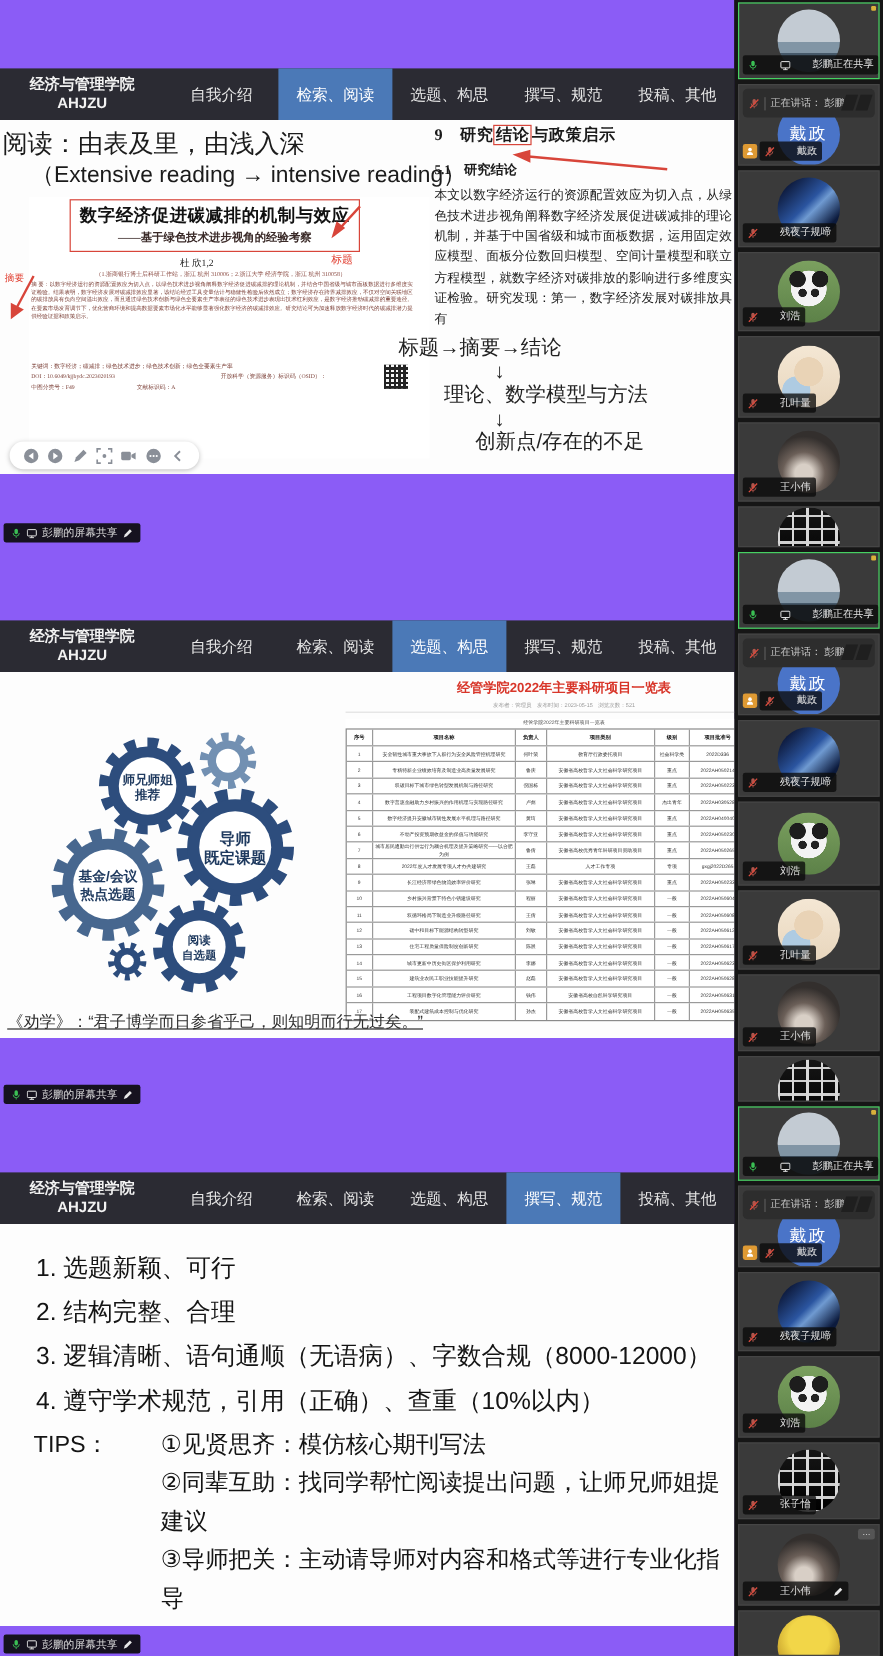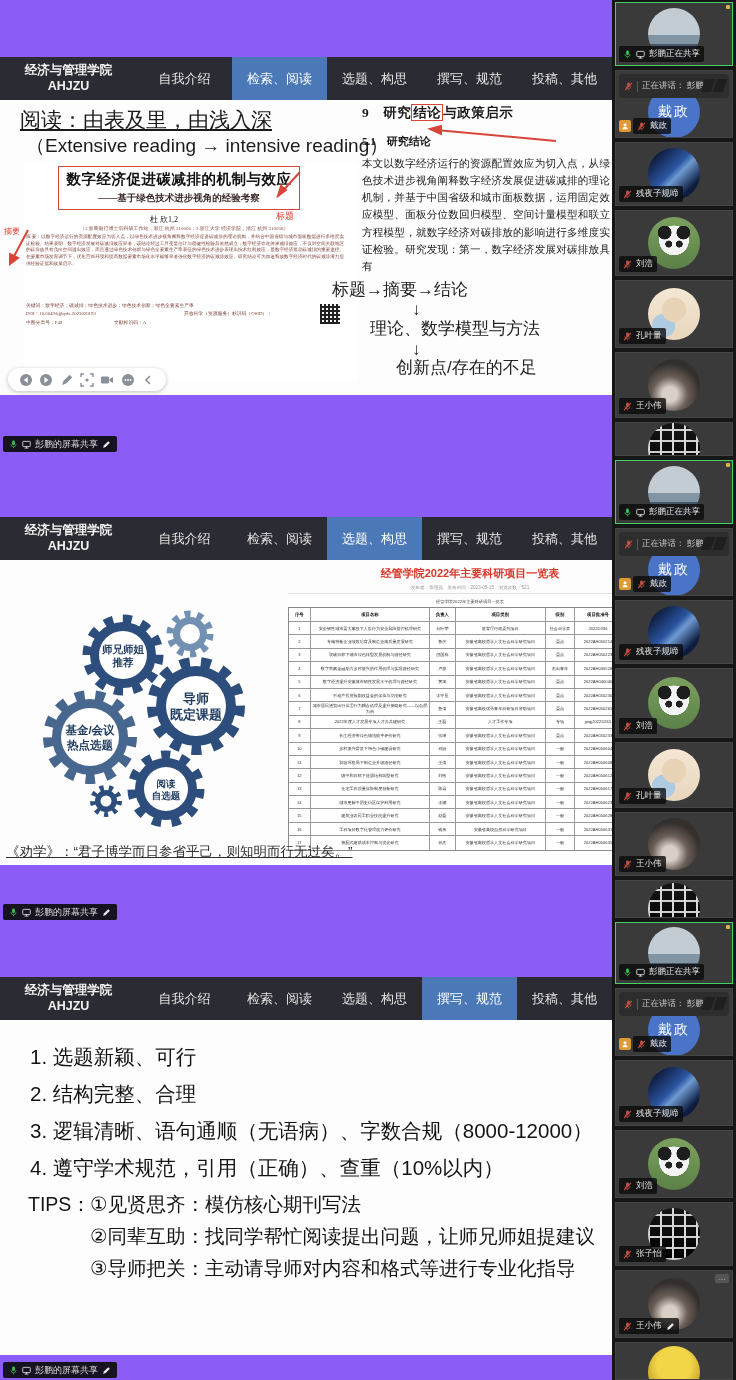--- a/index.html
+++ b/index.html
@@ -16,21 +16,21 @@
   .tab.active { background:#4b79b7; color:#fff; }
 
   .slide-body { position:absolute; left:0; width:612px; background:#fdfdfd; overflow:hidden; }
 
   
   #nav1 { top:57px; } #body1 { top:100px; height:295px; }
   #nav2 { top:517px; } #body2 { top:560px; height:305px; }
   #nav3 { top:977px; } #body3 { top:1020px; height:335px; }
 
   
-  .s1-title { position:absolute; left:20px; top:6px; font-size:21px; color:#1b1b1b;text-decoration:underline; }
+  .s1-title { position:absolute; left:2px; top:6px; font-size:21px; color:#1b1b1b; }
   .s1-sub { position:absolute; left:26px; top:33px; font-size:19px; color:#1b1b1b; }
 
   .paper { position:absolute; left:24px; top:64px; width:334px; height:218px; background:#fff; font-family:"Liberation Serif","DejaVu Serif",serif; }
   .p-titlebox { position:absolute; left:34px; top:2px; width:242px; border:1.5px solid #d8453a; padding:3px 4px 4px; text-align:center; }
   .p-title { font-size:14.5px; font-weight:bold; color:#111; letter-spacing:.5px; white-space:nowrap; }
   .p-subtitle { font-size:9.5px; font-weight:bold; color:#3a2a28; margin-top:3px; }
   .p-anno-title { position:absolute; left:252px; top:46px; color:#e0392b; font-size:9px; font-family:"Liberation Sans",sans-serif; }
   .p-author { position:absolute; left:0; top:50px; width:280px; text-align:center; font-size:8px; color:#222; }
   .p-affil { position:absolute; left:0; top:61px; width:320px; text-align:center; font-size:5px; color:#8a4a42; }
   .p-anno-abs { position:absolute; left:-20px; top:62px; color:#e0392b; font-size:8px; font-family:"Liberation Sans",sans-serif; }
@@ -77,21 +77,21 @@
   .td { font-size:4.1px; color:#333; border-right:0.5px solid #9a9a9a; display:flex; align-items:center; justify-content:center; text-align:center; padding:1px 1.5px; line-height:1.25; overflow:hidden; }
   .td:last-child { border-right:none; }
   .th .td { font-weight:bold; font-size:4.4px; color:#111; }
   .c0{width:6%;} .c1{width:33%;} .c2{width:7%;} .c3{width:25%;} .c4{width:8%;} .c5{width:13%;} .c6{width:8%;}
 
   .quote { position:absolute; left:6px; top:283px; font-size:13.5px; color:#2e2e2e;text-decoration:underline; }
 
   
   .s3-list { position:absolute; left:30px; top:18px; color:#141414; font-size:20.5px; line-height:37px; }
   .tips { position:absolute; left:28px; top:168px; color:#141414; font-size:19.5px; line-height:32px; }
-  .tips-row { display:flex; }
+  .tips-row { display:flex;gap:44px; }
   .tips-label { width:62px; flex:none; }
   .tips-lines { }
 
   
   .share-badge { position:absolute; left:3px; height:16px; background:rgba(12,12,12,.92); border-radius:2px; display:flex; align-items:center; gap:4px; padding:0 6px; }
   .share-badge span { color:#ddd; font-size:9px; }
   #badge1 { top:436px; } #badge2 { top:904px; } #badge3 { top:1362px; }
   .ic { width:9px; height:9px; flex:none; }
 
   
@@ -102,21 +102,21 @@
   .av { position:absolute; left:50%; top:50%; transform:translate(-50%,-50%); width:52px; height:52px; border-radius:50%; }
   .av-mountain { background:linear-gradient(#c3cbd3 0 52%, #8195a5 52% 70%, #46596a 70%); }
   .av-galaxy { background:linear-gradient(135deg,#0a1330 10%,#2b55a0 45%,#6f9ad1 55%,#0c1b3e 80%); }
   .av-panda { background:radial-gradient(circle at 32% 30%,#1d1d1d 0 13%,transparent 14%),radial-gradient(circle at 68% 30%,#1d1d1d 0 13%,transparent 14%),radial-gradient(circle at 40% 52%,#222 0 8%,transparent 9%),radial-gradient(circle at 60% 52%,#222 0 8%,transparent 9%),radial-gradient(circle at 50% 45%,#f3f3f3 0 38%,transparent 39%),linear-gradient(#7ba05f,#5c8148); }
   .av-teddy { background:radial-gradient(circle at 50% 42%,#e9d3b6 0 30%,transparent 31%),radial-gradient(circle at 30% 72%,#aecbe2 0 22%,transparent 23%),linear-gradient(#f4e7d4,#e8d6bd); }
   .av-boy { background:radial-gradient(circle at 42% 68%,#d8cfc6 0 16%,#6b5f58 38%,#332f2d 66%); }
   .av-window { background:repeating-linear-gradient(90deg,#d8d8d8 0 2px,transparent 2px 12px),repeating-linear-gradient(0deg,#cfcfcf 0 2px,transparent 2px 11px),linear-gradient(#161616,#000); }
   .av-naruto { background:radial-gradient(circle at 50% 36%,#f2d648 0 40%,#caa52e 70%,#8a6f1d); }
   .av-dz { background:#4a74c8; display:flex; align-items:center; justify-content:center; color:#fff; font-size:14px; letter-spacing:2px; }
   .chiprow { position:absolute; left:3px; bottom:3px; display:flex; align-items:center; gap:2px; }
-  .chip { background:rgba(10,10,10,.78); border-radius:2px; padding:2px 4px; display:flex; align-items:center; gap:4px; }
+  .chip { background:rgba(10,10,10,.78); border-radius:2px; padding:2px 4px; display:flex; align-items:center; gap:18px; }
   .chip span { color:#e2e2e2; font-size:8.5px; white-space:nowrap; }
   .hostbadge { width:12px; height:12px; background:#df9a33; border-radius:2px; display:flex; align-items:center; justify-content:center; flex:none; }
   .hostbadge svg { width:8px; height:8px; }
   .banner { position:absolute; left:3px; top:3px; right:3px; height:24px; background:#2d2d2d; border-radius:4px; display:flex; align-items:center; gap:4px; padding:0 5px; z-index:2; }
   .banner .btxt { color:#c8c8c8; font-size:8.5px; white-space:nowrap; }
   .bdiv { width:1px; height:11px; background:#5a5a5a; flex:none; }
   .bq { position:absolute; right:4px; top:5px; width:10px; height:13px; background:#1f1f1f; transform:skewX(-18deg); }
   .bq2 { right:16px; }
   .morebadge { position:absolute; right:3px; top:3px; width:14px; height:9px; background:#555; border-radius:2px; color:#ddd; font-size:7px; line-height:7px; text-align:center; }
   

